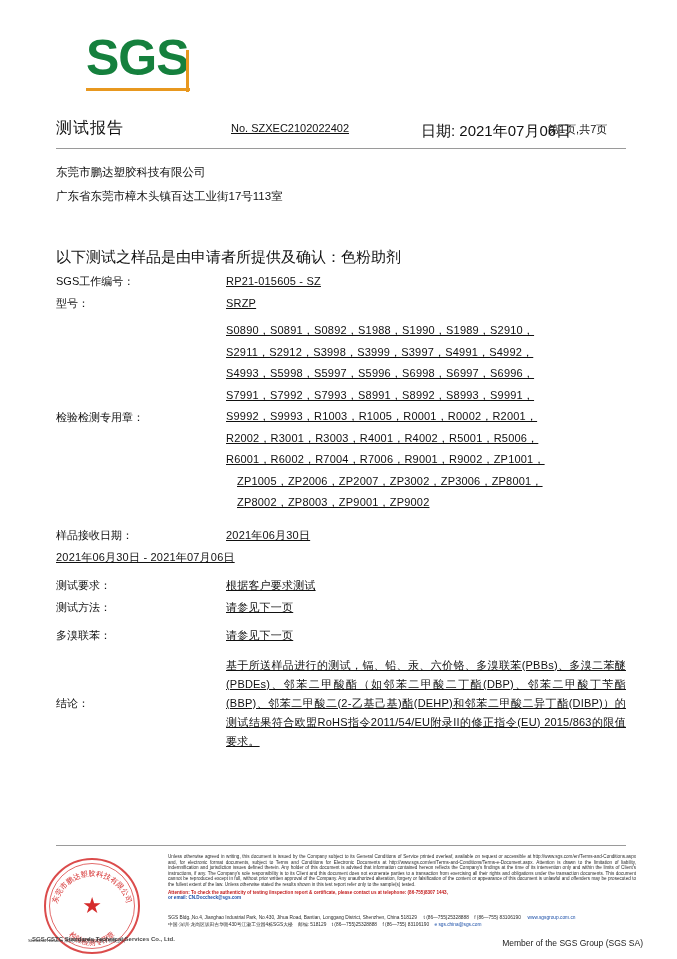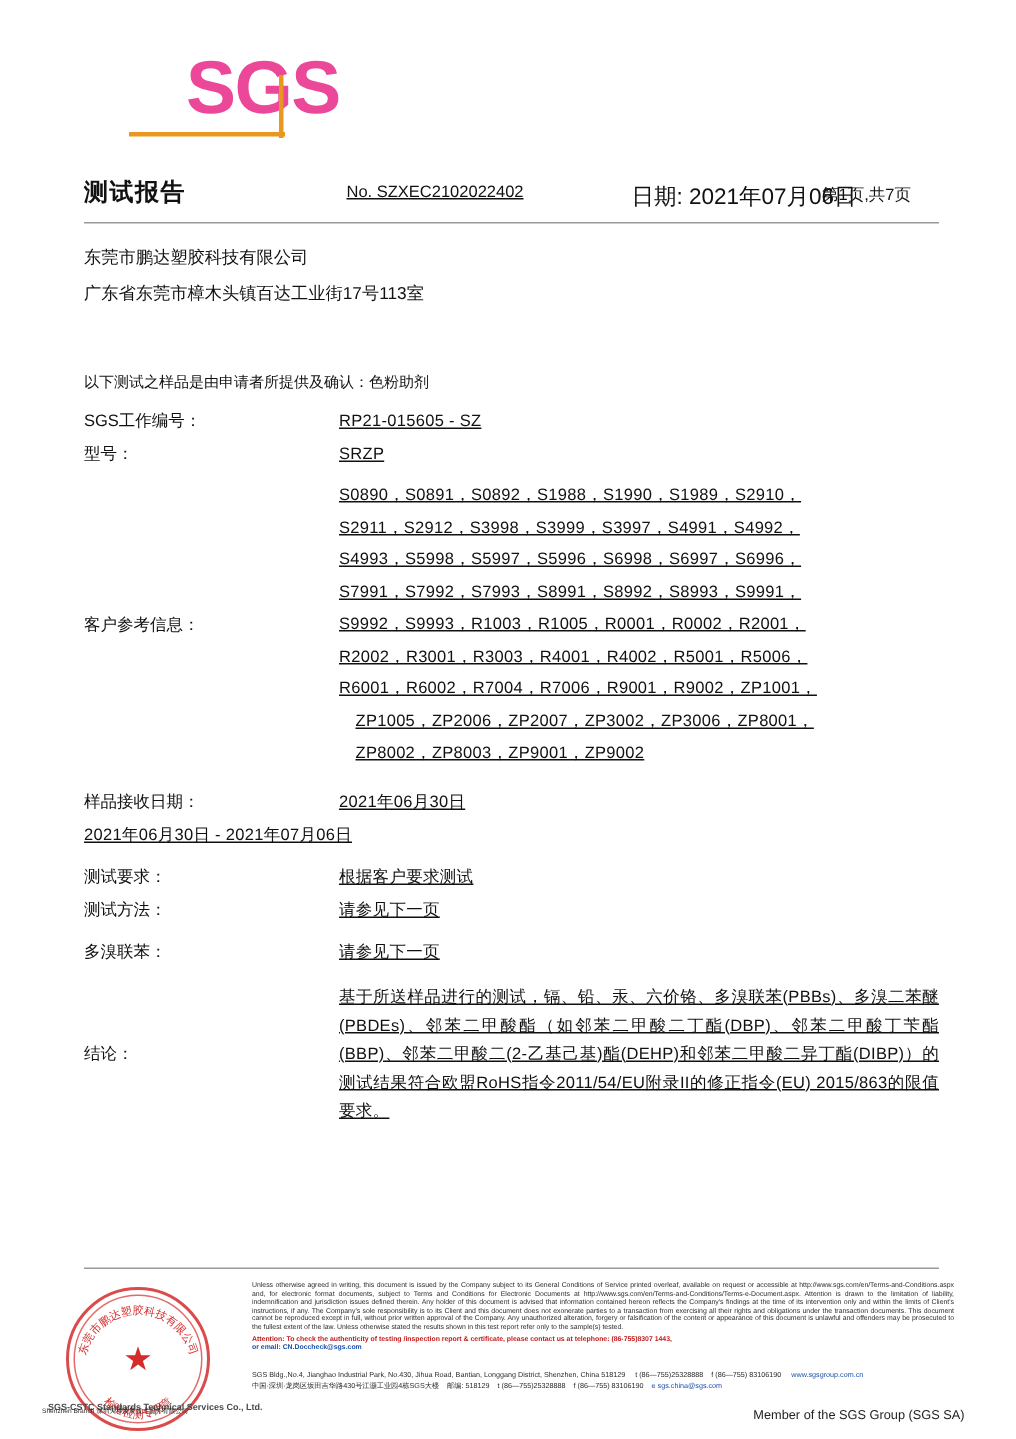--- a/index.html
+++ b/index.html
@@ -28,26 +28,25 @@
     left: 86px;
     top: 32px;
     width: 110px;
     height: 62px;
   }
   .logo-text {
     font-family: "Liberation Sans", sans-serif;
     font-weight: bold;
     font-size: 50px;
     letter-spacing: -1px;
-    color: #ec4899;
+    color: #15803d;
     line-height: 52px;
     position: absolute;
     left: 0;
     top: 0;
-    margin-left: 38px;
   }
   .logo-bar {
     position: absolute;
     left: 0;
     top: 56px;
     width: 104px;
     height: 3px;
     background: #e8981f;
   }
   .logo-tail {
@@ -65,21 +64,21 @@
     left: 56px;
     top: 120px;
     width: 570px;
     height: 22px;
   }
   .doc-title {
     position: absolute;
     left: 0;
     top: -2px;
     font-size: 16px;
-    font-weight: bold;
+    font-weight: normal;
     color: #111;
     letter-spacing: 1px;
   }
   .doc-no {
     position: absolute;
     left: 175px;
     top: 2px;
     font-size: 11px;
     color: #111;
     text-decoration: underline;
@@ -117,21 +116,21 @@
     font-size: 11.5px;
     line-height: 24px;
     color: #111;
   }
 
   
   .statement {
     position: absolute;
     left: 56px;
     top: 248px;
-    font-size: 10px;
+    font-size: 15px;
     color: #111;
   }
 
   
   .fields {
     position: absolute;
     left: 56px;
     top: 270px;
     width: 570px;
   }
@@ -322,21 +321,21 @@
     </div>
 
     <div class="field-row">
       <div class="field-label">型号：</div>
       <div class="field-value">SRZP</div>
     </div>
 
     <div class="gap-sm"></div>
 
     <div class="field-row">
-      <div class="field-label">客户参考信息：</div>
+      <div class="field-label">检验检测专用章：</div>
       <div class="field-value ref-list">
         <div class="ref-line">S0890，S0891，S0892，S1988，S1990，S1989，S2910，</div>
         <div class="ref-line">S2911，S2912，S3998，S3999，S3997，S4991，S4992，</div>
         <div class="ref-line">S4993，S5998，S5997，S5996，S6998，S6997，S6996，</div>
         <div class="ref-line">S7991，S7992，S7993，S8991，S8992，S8993，S9991，</div>
         <div class="ref-line">S9992，S9993，R1003，R1005，R0001，R0002，R2001，</div>
         <div class="ref-line">R2002，R3001，R3003，R4001，R4002，R5001，R5006，</div>
         <div class="ref-line">R6001，R6002，R7004，R7006，R9001，R9002，ZP1001，</div>
         <div class="ref-line indent">ZP1005，ZP2006，ZP2007，ZP3002，ZP3006，ZP8001，</div>
         <div class="ref-line indent">ZP8002，ZP8003，ZP9001，ZP9002</div>

